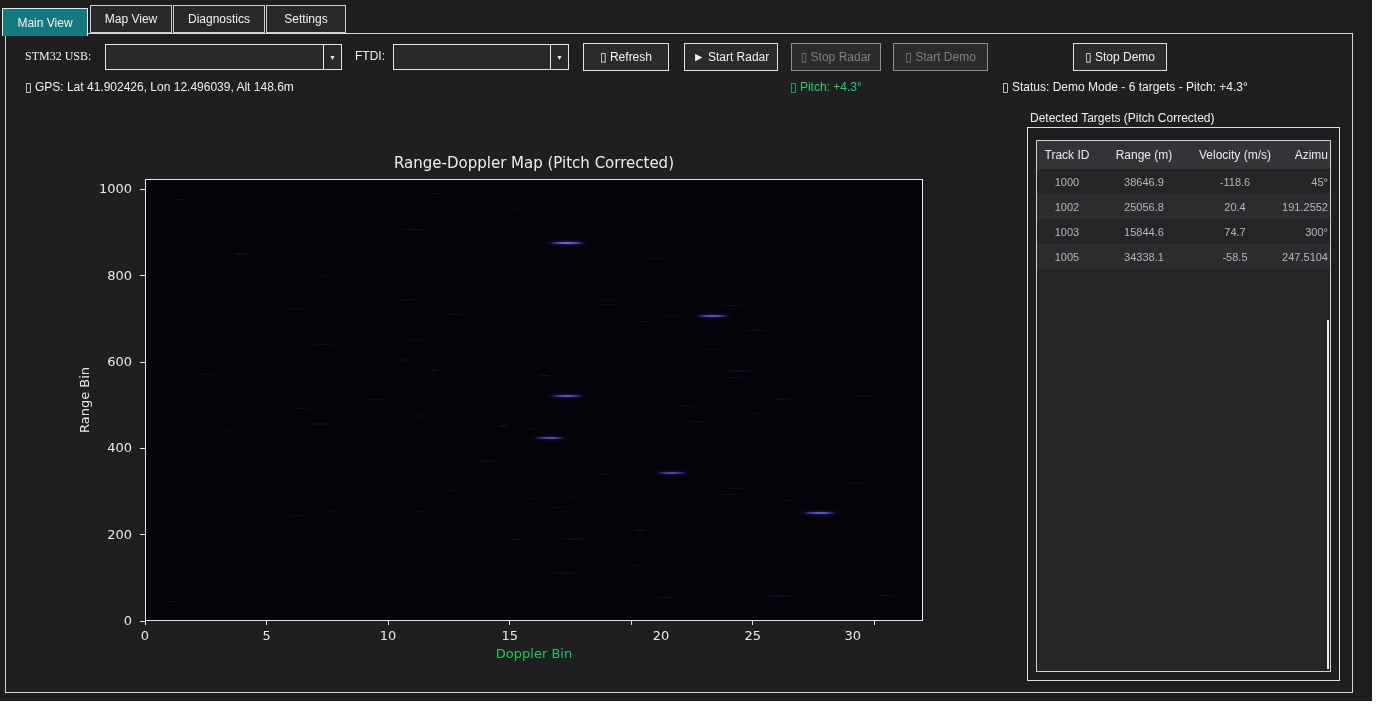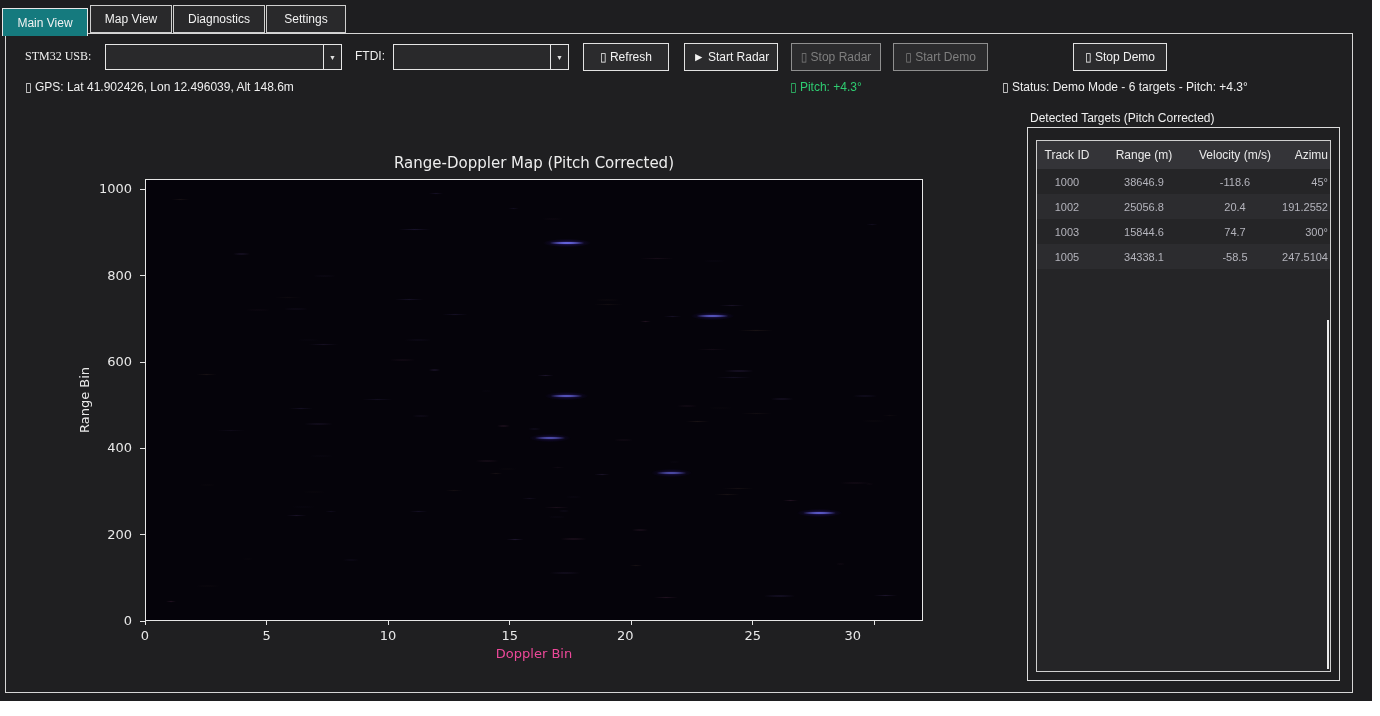--- a/index.html
+++ b/index.html
@@ -58,21 +58,21 @@
   .c2{width:94px;text-align:center;}
   .c3{width:88px;text-align:center;}
   .c4{flex:1;text-align:right;padding-right:2px;overflow:hidden;white-space:nowrap;}
   #vscroll{position:absolute;right:1px;top:179px;width:2px;height:349px;background:#ececec;}
 
   
   #plot{position:absolute;left:145px;top:179px;width:778px;height:442px;box-sizing:border-box;
        border:1px solid #e6e6e6;background:#05030a;overflow:hidden;z-index:2;}
   #chart-title{position:absolute;left:145px;top:154px;width:778px;text-align:center;
        color:#ededed;font-size:15px;font-family:"DejaVu Sans",sans-serif;z-index:2;}
-  #xlabel{position:absolute;left:145px;top:646px;width:778px;text-align:center;color:#ec4899;
+  #xlabel{position:absolute;left:145px;top:646px;width:778px;text-align:center;color:#22c55e;
        font-size:13px;font-family:"DejaVu Sans",sans-serif;z-index:2;}
   #ylabel{position:absolute;left:84px;top:400px;transform:translate(-50%,-50%) rotate(-90deg);
        color:#e8e8e8;font-size:13px;font-family:"DejaVu Sans",sans-serif;white-space:nowrap;z-index:2;}
   .tick-label{position:absolute;color:#e8e8e8;font-size:13px;font-family:"DejaVu Sans",sans-serif;z-index:2;}
   .tick-mark{position:absolute;background:#e6e6e6;z-index:2;}
   .streak,.speckle{position:absolute;pointer-events:none;}
 </style>
 </head>
 <body>
 
@@ -206,21 +206,21 @@
     <div id="axes-layer">
         <div class="tick-mark" style="left: 144.5px; top: 621px; width: 1px; height: 4px;"></div>
         <div class="tick-label" style="left: 125px; top: 628px; width: 40px; text-align: center;">0</div>
         <div class="tick-mark" style="left: 266.062px; top: 621px; width: 1px; height: 4px;"></div>
         <div class="tick-label" style="left: 246.562px; top: 628px; width: 40px; text-align: center;">5</div>
         <div class="tick-mark" style="left: 387.625px; top: 621px; width: 1px; height: 4px;"></div>
         <div class="tick-label" style="left: 368.125px; top: 628px; width: 40px; text-align: center;">10</div>
         <div class="tick-mark" style="left: 509.188px; top: 621px; width: 1px; height: 4px;"></div>
         <div class="tick-label" style="left: 489.688px; top: 628px; width: 40px; text-align: center;">15</div>
         <div class="tick-mark" style="left: 630.75px; top: 621px; width: 1px; height: 4px;"></div>
-        <div class="tick-label" style="left: 617px; top: 628px; width: 40px; ">20</div>
+        <div class="tick-label" style="left: 641px; top: 628px; width: 40px; text-align: center;">20</div>
         <div class="tick-mark" style="left: 752.312px; top: 621px; width: 1px; height: 4px;"></div>
         <div class="tick-label" style="left: 732.812px; top: 628px; width: 40px; text-align: center;">25</div>
         <div class="tick-mark" style="left: 873.875px; top: 621px; width: 1px; height: 4px;"></div>
         <div class="tick-label" style="left: 821px; top: 628px; width: 40px; text-align: right;">30</div>
         <div class="tick-mark" style="left: 140px; top: 620.5px; width: 5px; height: 1px;"></div>
         <div class="tick-label" style="left: 70px; top: 613px; width: 62px; text-align: right;">0</div>
         <div class="tick-mark" style="left: 140px; top: 534.172px; width: 5px; height: 1px;"></div>
         <div class="tick-label" style="left: 70px; top: 526.672px; width: 62px; text-align: right;">200</div>
         <div class="tick-mark" style="left: 140px; top: 447.844px; width: 5px; height: 1px;"></div>
         <div class="tick-label" style="left: 70px; top: 440.344px; width: 62px; text-align: right;">400</div>

